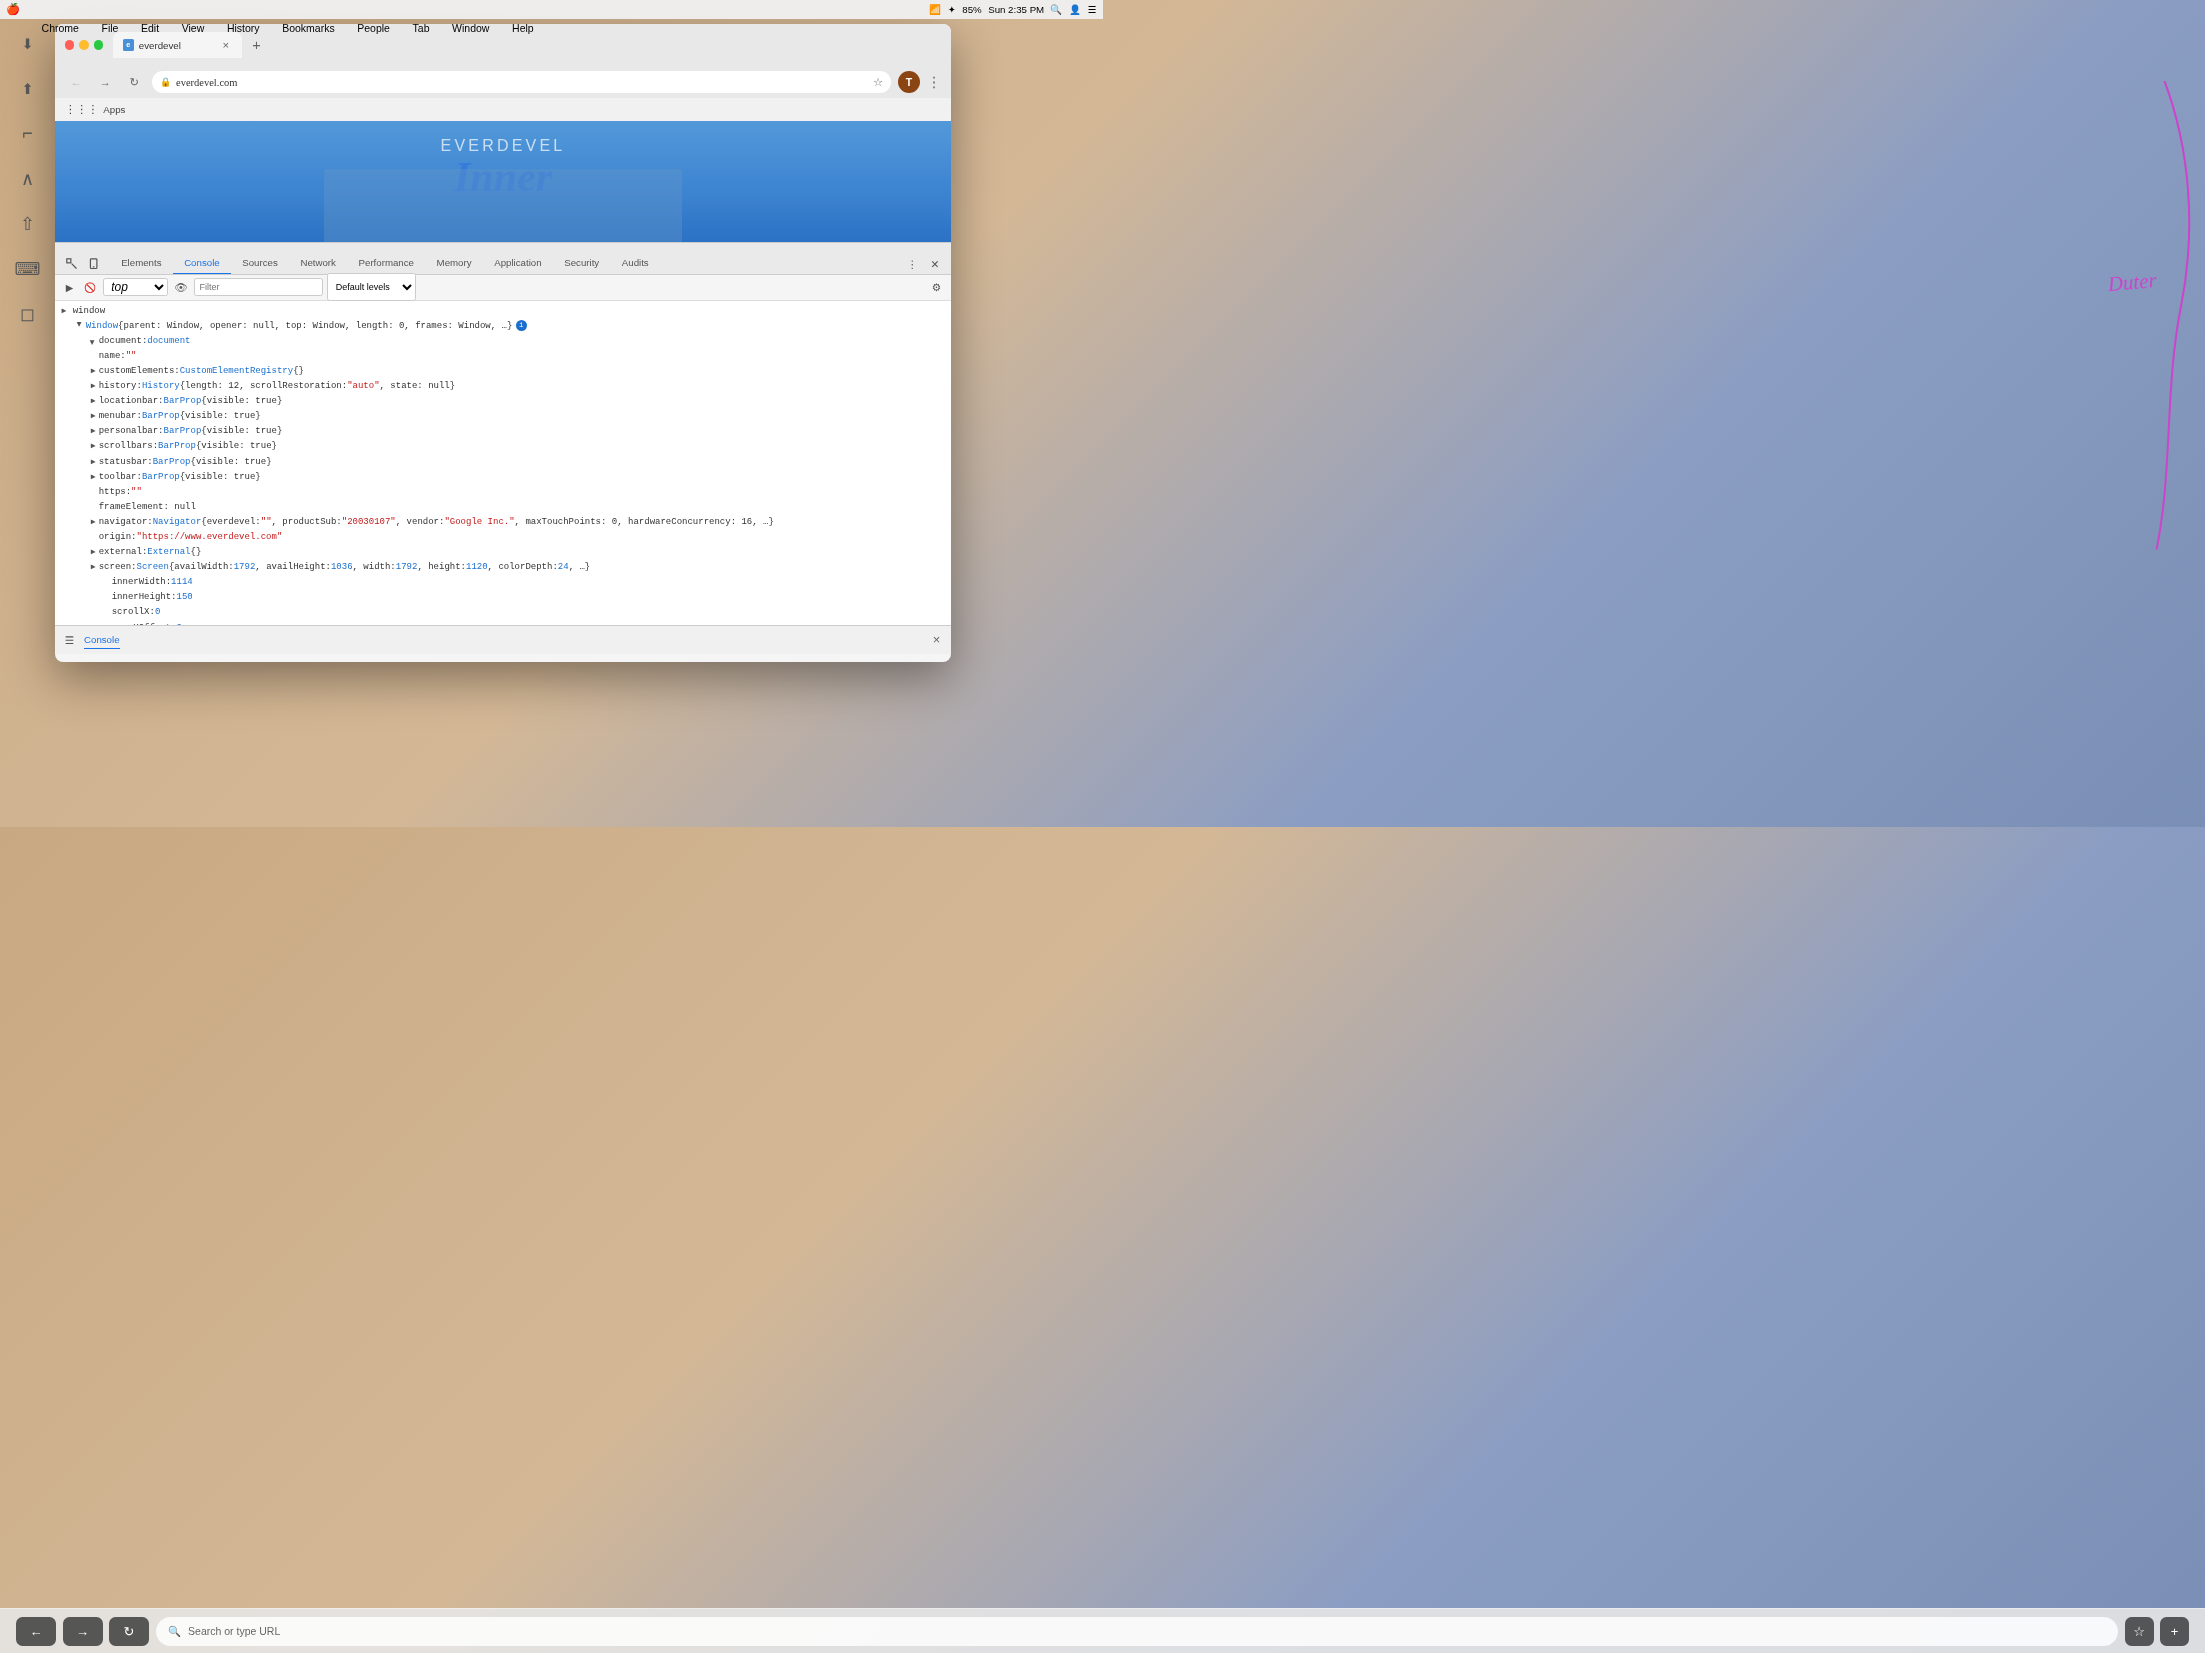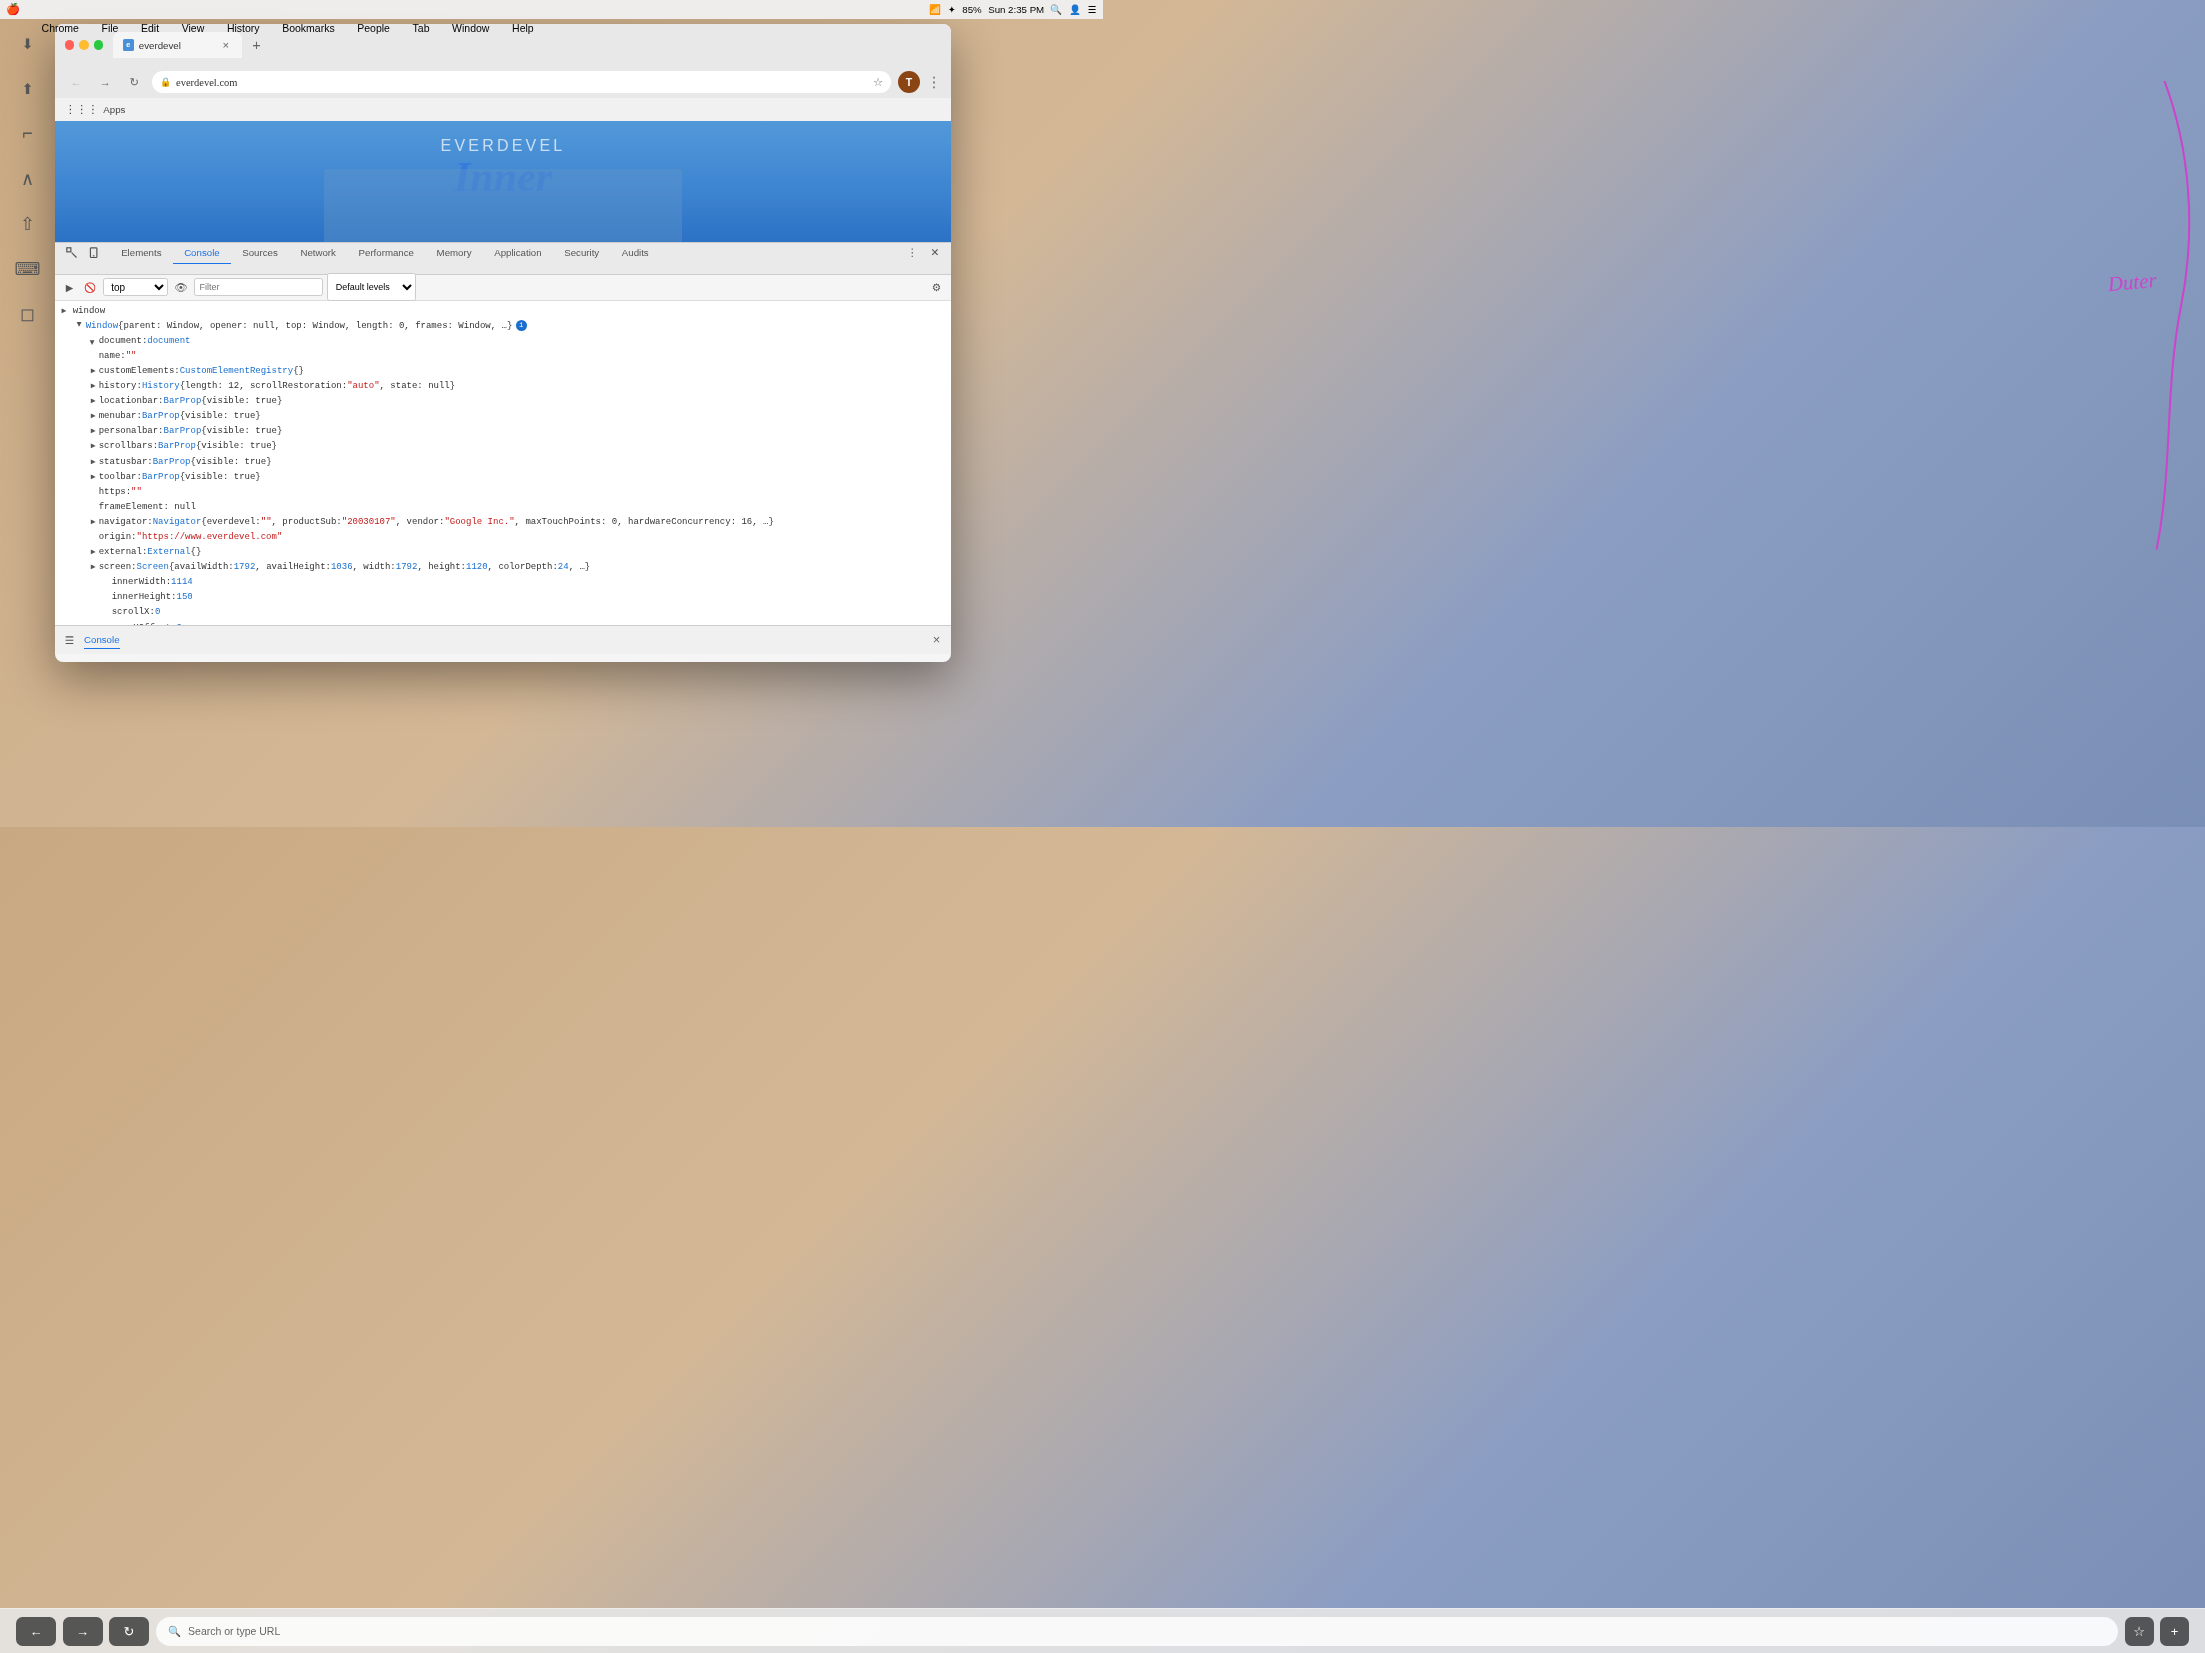--- a/index.html
+++ b/index.html
@@ -267,21 +267,21 @@
       background: #f5f5f5;
       border-top: 0.8px solid #ccc;
       height: 412px;
       display: flex;
       flex-direction: column;
     }
     .devtools-toolbar {
       height: 32px;
       background: #eaeaea;
       display: flex;
-      align-items: flex-start;
+      align-items: flex-end;
       padding: 0 6.5px;
       gap: 3.2px;
       border-bottom: 0.8px solid #ccc;
     }
     .dt-icon-btn {
       width: 19.4px;
       height: 19.4px;
       display: flex;
       align-items: center;
       justify-content: center;
@@ -343,24 +343,25 @@
       cursor: pointer;
       color: #555;
       font-size: 9.7px;
       border-radius: 2.4px;
     }
     .console-context-select {
       height: 18px;
       border: 0.8px solid #ccc;
       border-radius: 2.4px;
       background: white;
-      font-size: 10px;
+      font-size: 12px;
       padding: 0 3.2px;
       cursor: pointer;
       min-width: 65px;
+      font-style: italic;
     }
     .eye-btn {
       width: 16px;
       height: 16px;
       display: flex;
       align-items: center;
       justify-content: center;
       cursor: pointer;
       color: #555;
       font-size: 10.5px;

